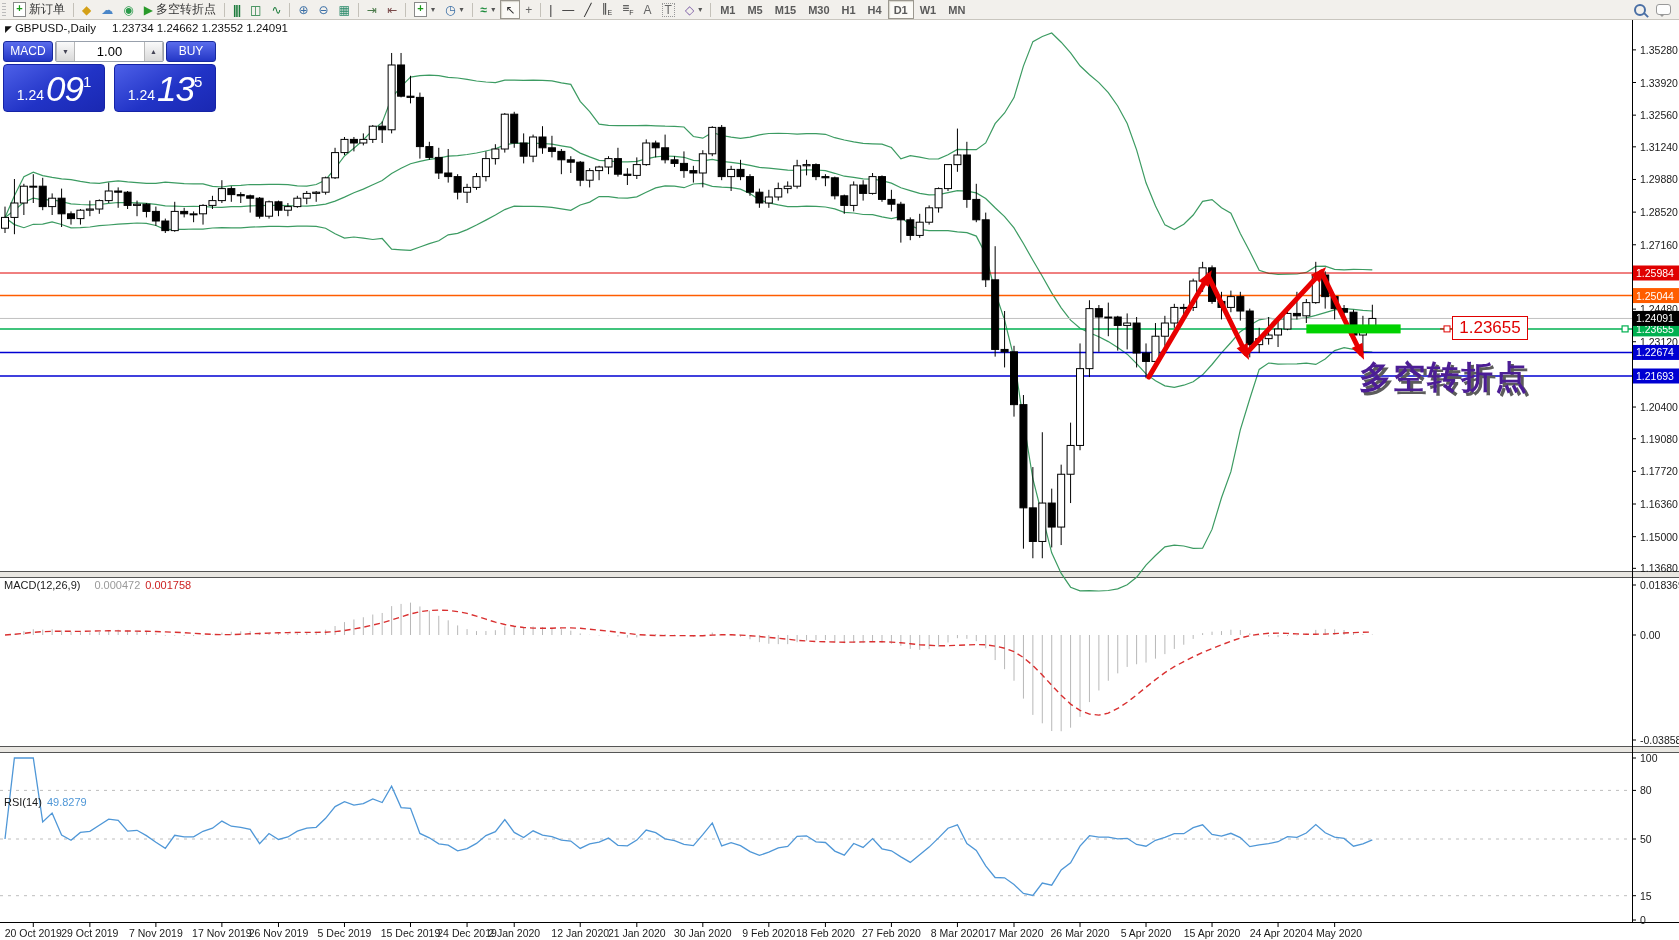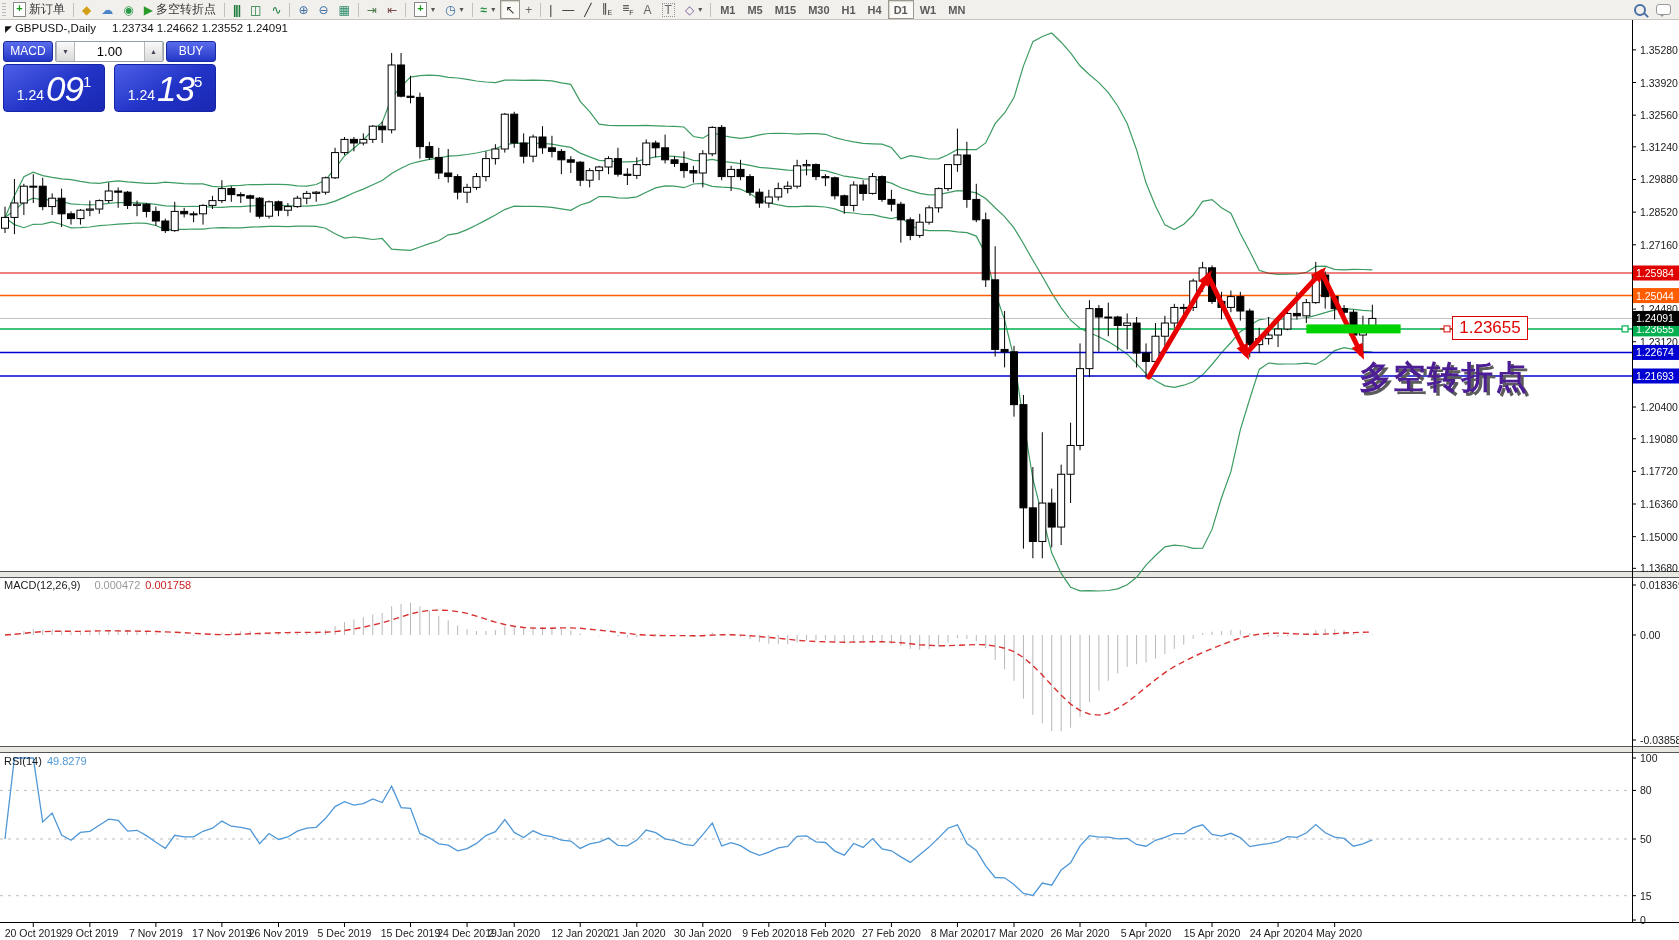--- a/index.html
+++ b/index.html
@@ -42,21 +42,21 @@
   .tp-row2{display:flex;gap:9px;margin-top:2px;}
   .price-box{flex:1;height:38px;border-radius:4px;border:1px solid #1523a6;color:#fff;cursor:pointer;
       background:linear-gradient(150deg,#4d60e8 0%,#2133c6 55%,#1a28b2 100%);
       display:flex;align-items:flex-end;justify-content:center;padding-bottom:8px;}
   .p-small{font-size:14px;margin-right:2px;line-height:1.1;}
   .p-big{font-size:35px;line-height:.8;letter-spacing:-1px;font-style:italic;}
   .p-sup{font-size:15px;line-height:1;position:relative;top:-14px;}
 
   #macd-label{position:absolute;left:4px;top:579px;font-size:11px;z-index:6;}
   #macd-label .nm{color:#1a1a1a;} #macd-label .v1{color:#9a9a9a;margin-left:14px;} #macd-label .v2{color:#cc2222;margin-left:5px;}
-  #rsi-label{position:absolute;left:4px;top:755px;font-size:11px;z-index:6;}
+  #rsi-label{position:absolute;left:4px;top:796px;font-size:11px;z-index:6;}
   #rsi-label .nm{color:#1a1a1a;} #rsi-label .v1{color:#4f97d7;margin-left:5px;}
 
   #price-tag{position:absolute;left:1452px;top:316px;width:74px;height:22px;background:#fff;border:1px solid #e00000;
       color:#e00000;font-size:17px;text-align:center;line-height:22px;z-index:6;cursor:pointer;}
   #cn-note{position:absolute;left:1359px;top:356px;font-size:32px;font-weight:bold;color:#4c1d95;
       letter-spacing:2px;text-shadow:3px 3px 0 #5c5c5c;z-index:6;white-space:nowrap;}
 
   .splitter{position:absolute;left:0;width:1679px;height:6px;z-index:7;cursor:row-resize;}
 </style>
 </head>

